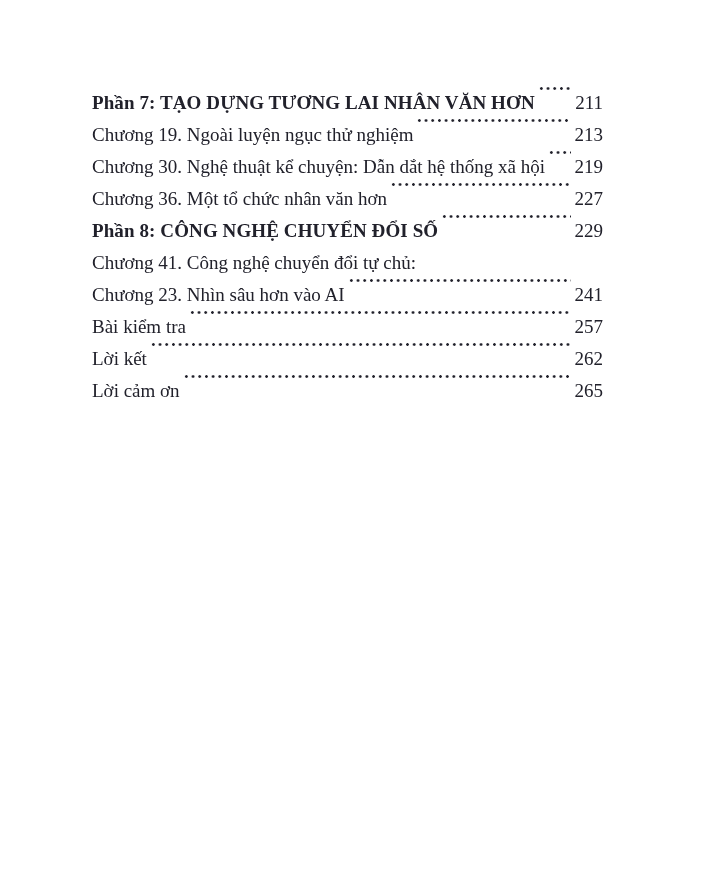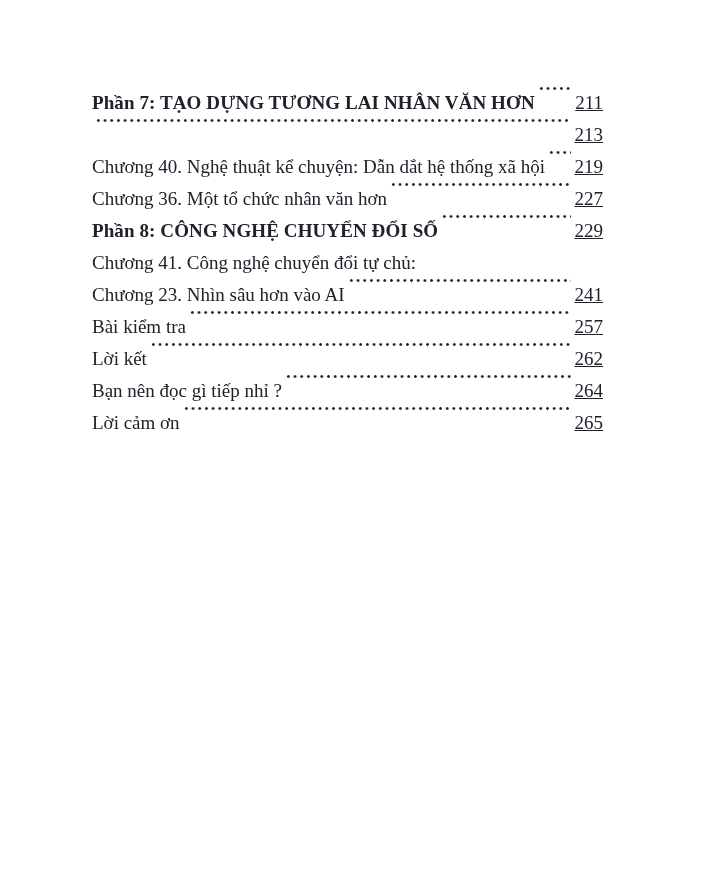--- a/index.html
+++ b/index.html
@@ -49,39 +49,39 @@
     margin: 0 4px 0 3px;
     background-image: radial-gradient(circle, #21212b 1.05px, rgba(33,33,43,0) 1.6px);
     background-size: 6.7px 3px;
     background-position: left 0 calc(100% - 10px);
     background-repeat: repeat-x;
   }
   .pageno {
     flex: 0 0 auto;
     font-weight: 400;
     text-align: right;
-    text-decoration: underline;
   }
 </style>
 </head>
 <body>
 
 <div class="page">
   <div class="toc" id="toc">
       <div class="toc-row bold">
         <span class="title">Phần 7: TẠO DỰNG TƯƠNG LAI NHÂN VĂN HƠN</span>
         <span class="leader"></span>
         <span class="pageno">211</span>
       </div>
       <div class="toc-row">
+        <span class="title">Chương 19. Ngoài luyện ngục thử nghiệm</span>
         <span class="leader"></span>
         <span class="pageno">213</span>
       </div>
       <div class="toc-row">
-        <span class="title">Chương 40. Nghệ thuật kể chuyện: Dẫn dắt hệ thống xã hội</span>
+        <span class="title">Chương 30. Nghệ thuật kể chuyện: Dẫn dắt hệ thống xã hội</span>
         <span class="leader"></span>
         <span class="pageno">219</span>
       </div>
       <div class="toc-row">
         <span class="title">Chương 36. Một tổ chức nhân văn hơn</span>
         <span class="leader"></span>
         <span class="pageno">227</span>
       </div>
       <div class="toc-row bold">
         <span class="title">Phần 8: CÔNG NGHỆ CHUYỂN ĐỔI SỐ</span>
@@ -100,23 +100,18 @@
         <span class="title">Bài kiểm tra</span>
         <span class="leader"></span>
         <span class="pageno">257</span>
       </div>
       <div class="toc-row">
         <span class="title">Lời kết</span>
         <span class="leader"></span>
         <span class="pageno">262</span>
       </div>
       <div class="toc-row">
-        <span class="title">Bạn nên đọc gì tiếp nhỉ ?</span>
-        <span class="leader"></span>
-        <span class="pageno">264</span>
-      </div>
-      <div class="toc-row">
         <span class="title">Lời cảm ơn</span>
         <span class="leader"></span>
         <span class="pageno">265</span>
       </div>
     </div>
 </div>
 
 </body></html>

